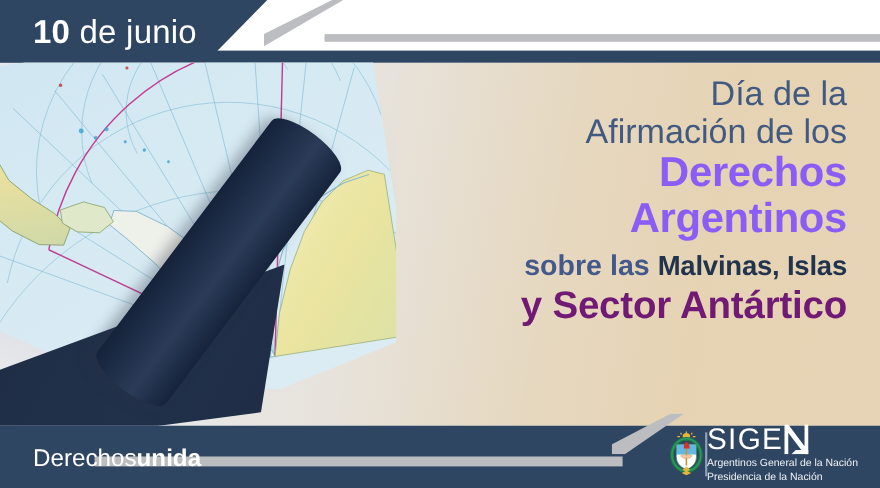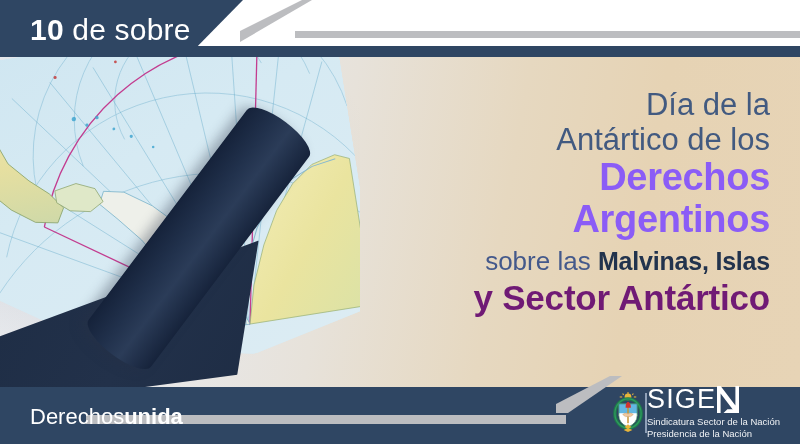--- a/index.html
+++ b/index.html
@@ -81,33 +81,33 @@
     position:absolute;left:0;top:0;width:78px;height:290px;
     background:linear-gradient(90deg,#15223a 0%,#21314c 35%,#2b3c58 60%,#16233b 100%);
     border-radius:40px/14px;
     transform:rotate(37deg);
     transform-origin:top left;
     box-shadow:-6px 4px 12px rgba(40,50,70,0.35);
   }
 
   
   .title-block{
-    position:absolute;right:30px;top:88px;width:460px;
+    position:absolute;right:30px;top:68px;width:460px;
     text-align:right;color:#3c4f74;
   }
   .t-line{display:block;white-space:nowrap;}
   .t-light{
     font-size:31px;font-weight:300;color:#425a80;line-height:1.12;
   }
   .t-bold{
     font-size:38px;font-weight:700;color:#8b5cf6;line-height:1.1;
     letter-spacing:-0.3px;
   }
   .t-mixed{font-size:33px;line-height:1.12;}
-  .t-mixed .sm{font-weight:400;font-size:26px;color:#44598b;}
+  .t-mixed .sm{font-weight:700;font-size:26px;color:#44598b;}
   .t-mixed .bg2{font-weight:700;font-size:25px;color:#22334d;letter-spacing:-0.2px;}
   .t-last{font-size:35px;font-weight:700;color:#701a75;line-height:1.14;letter-spacing:-0.2px;}
 
   
   .footer-bar{
     position:absolute;left:0;bottom:0;width:800px;height:57px;background:#2f4663;
   }
   .footer-accent{
     position:absolute;left:86px;bottom:20px;width:480px;height:9px;
     background:#bcbdc0;
@@ -144,21 +144,21 @@
 
 <div id="poster">
 
   <div class="bg-top-white"></div>
   <div class="bg-canvas"></div>
 
   <div class="header-bar-right"></div>
   <div class="header-stripe-horiz"></div>
   <div class="header-stripe-diag"></div>
   <div class="header-bar"></div>
-  <div class="header-label"><b>10</b><span> de sobre</span></div>
+  <div class="header-label"><b>10</b><span> de junio</span></div>
 
   <div class="map-wrap">
     <div class="map-shadow"></div>
 
     <div class="map-sheet">
       <div class="ocean"></div>
       <svg class="map-svgwrap" viewBox="0 0 430 330" preserveAspectRatio="none">
         <defs>
           <linearGradient id="landg" x1="0" y1="0" x2="0" y2="1">
             <stop offset="0%" stop-color="#f2ecb4"></stop>
@@ -225,21 +225,21 @@
 
     <div class="map-fold-back"></div>
     <div class="map-roll">
       <div class="map-roll-body"></div>
 
     </div>
   </div>
 
   <div class="title-block">
     <span class="t-line t-light">Día de la</span>
-    <span class="t-line t-light">Antártico de los</span>
+    <span class="t-line t-light">Afirmación de los</span>
     <span class="t-line t-bold">Derechos</span>
     <span class="t-line t-bold">Argentinos</span>
     <span class="t-line t-mixed"><span class="sm">sobre las </span><span class="bg2">Malvinas,  Islas</span></span>
     <span class="t-line t-last">y Sector Antártico</span>
   </div>
 
   <div class="footer-bar"></div>
   <div class="footer-accent"></div>
   <div class="footer-accent-diag"></div>
   <div class="footer-brand"><span>Derechos</span><b>unida</b></div>
@@ -278,18 +278,18 @@
     <div class="sigen-divider"></div>
 
     <div class="sigen-text">
       <div class="sigen-word">
         <span>SIGE</span>
         <svg class="sigen-n" width="22" height="27" viewBox="0 0 22 27">
           <polygon points="0,27 0,0 3.6,0 18.4,19.6 18.4,0 22,0 22,27 18.4,27 3.6,7.4 3.6,27" fill="#ffffff"></polygon>
           <polygon points="6.5,27 22,27 22,23.2 10.4,23.2" fill="#ffffff"></polygon>
         </svg>
       </div>
-      <div class="sigen-sub1">Sindicatura Sector de la Nación</div>
+      <div class="sigen-sub1">Argentinos General de la Nación</div>
       <div class="sigen-sub2">Presidencia de la Nación</div>
     </div>
   </div>
 
 </div>
 
 </body></html>

